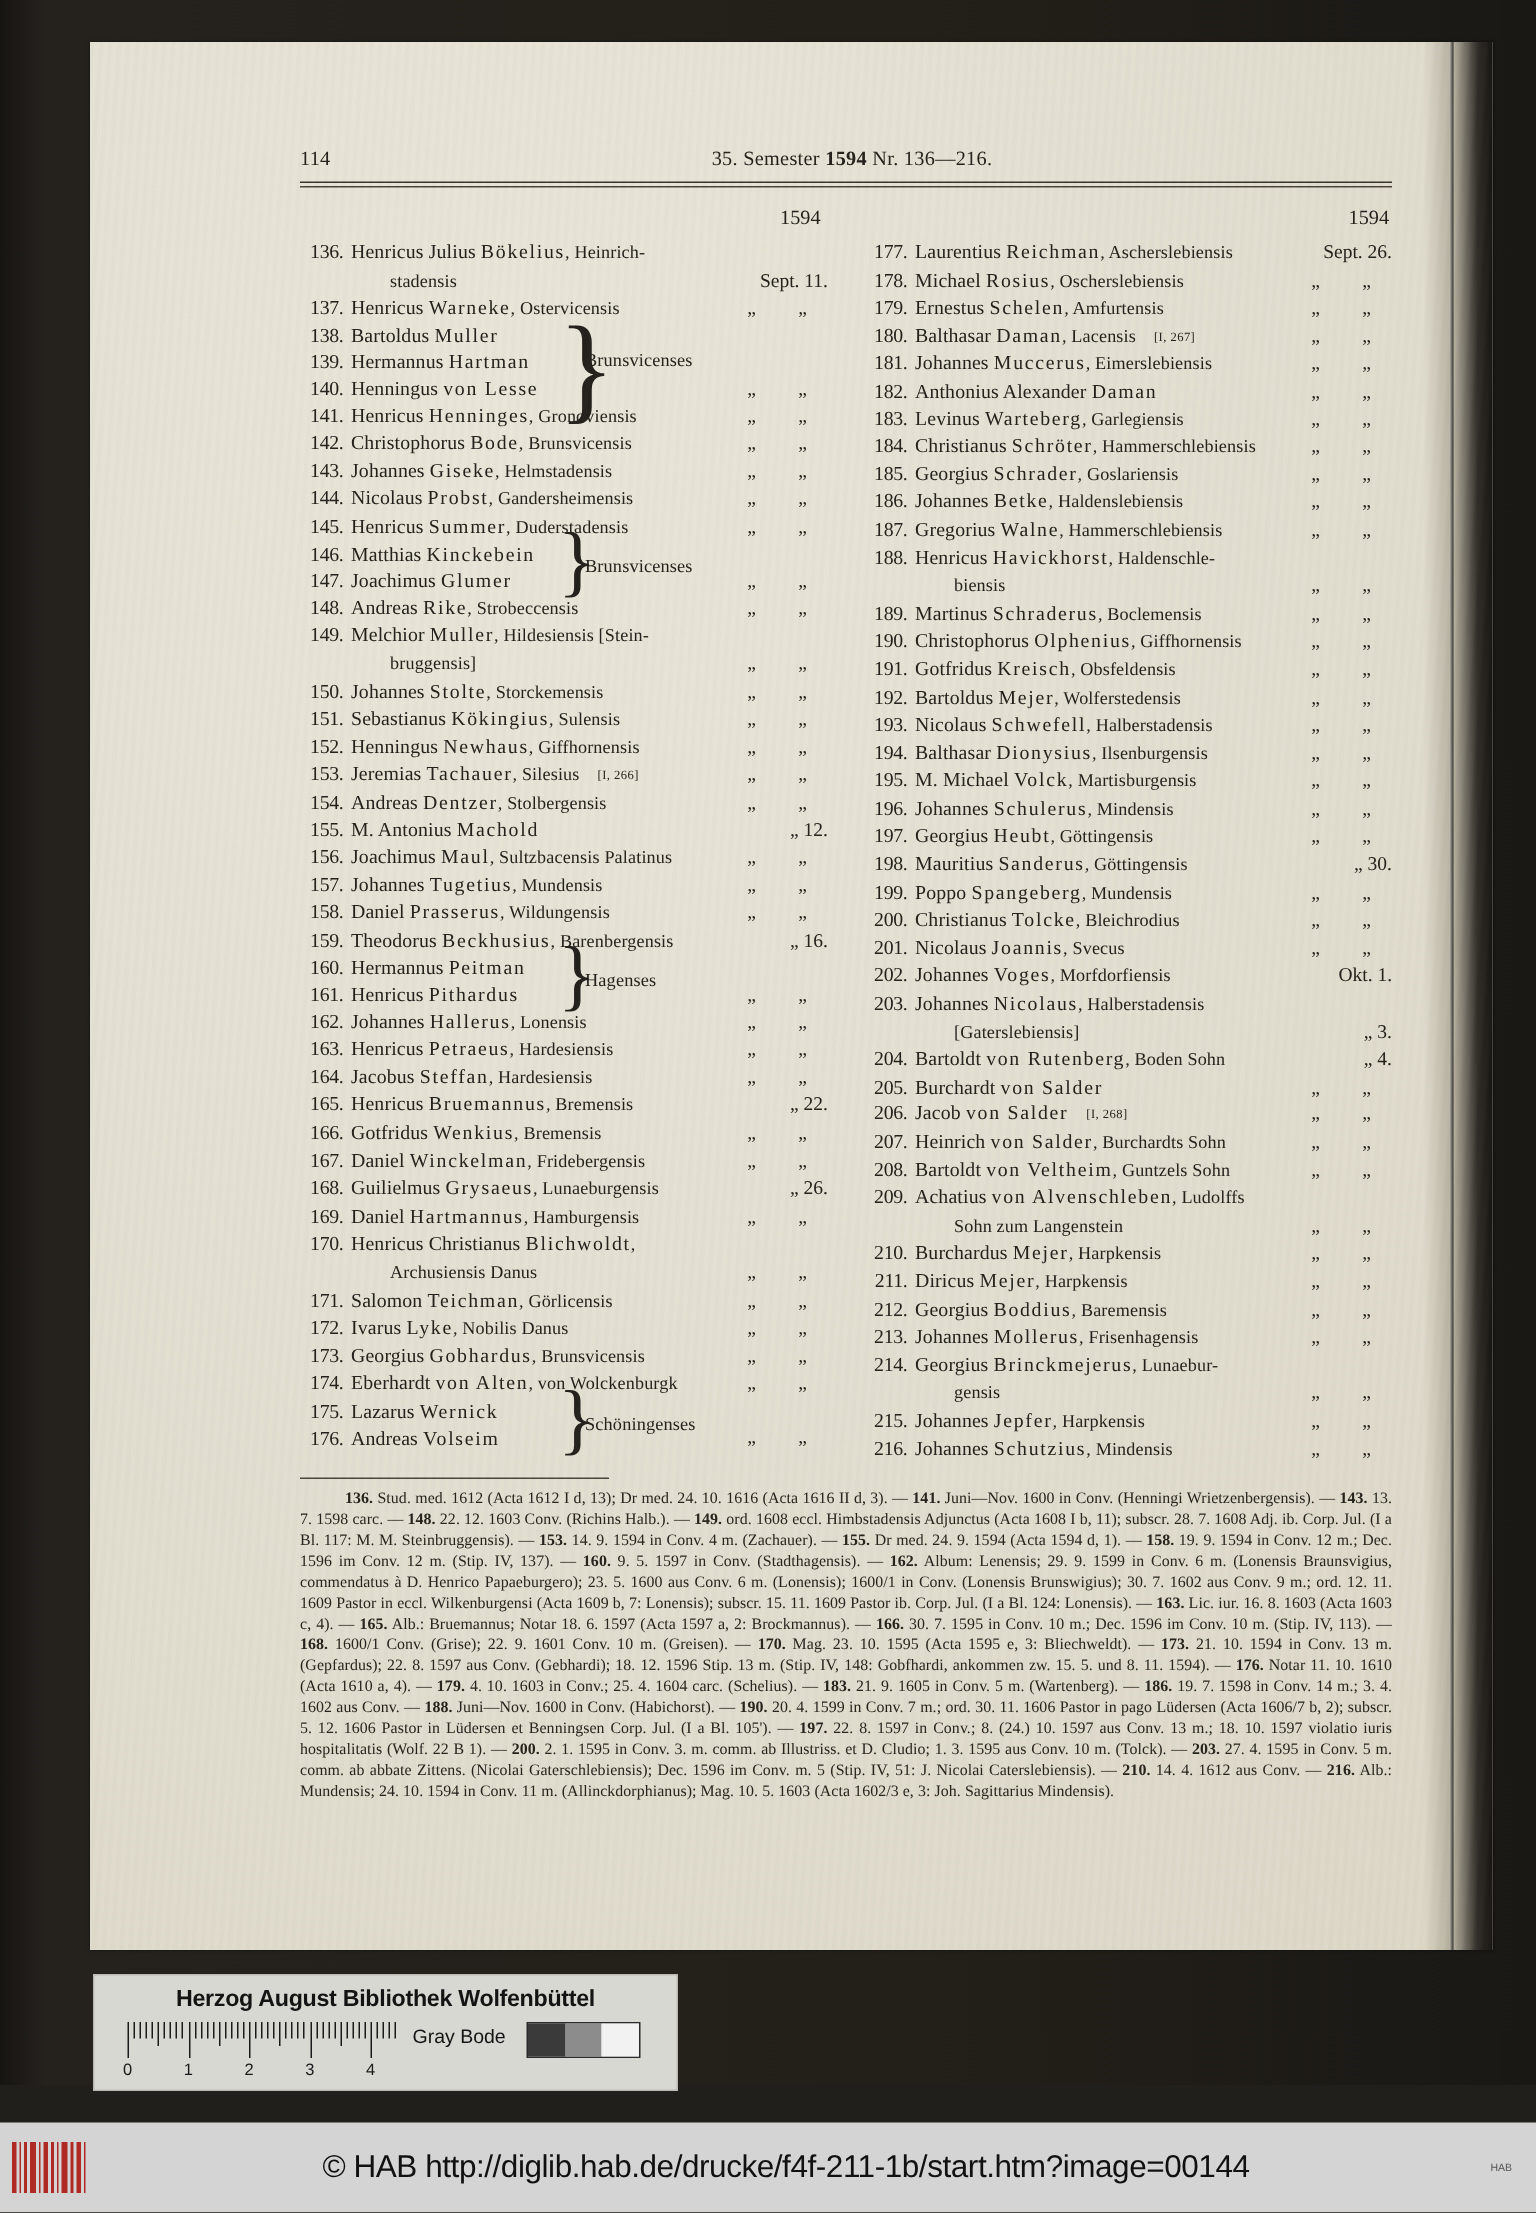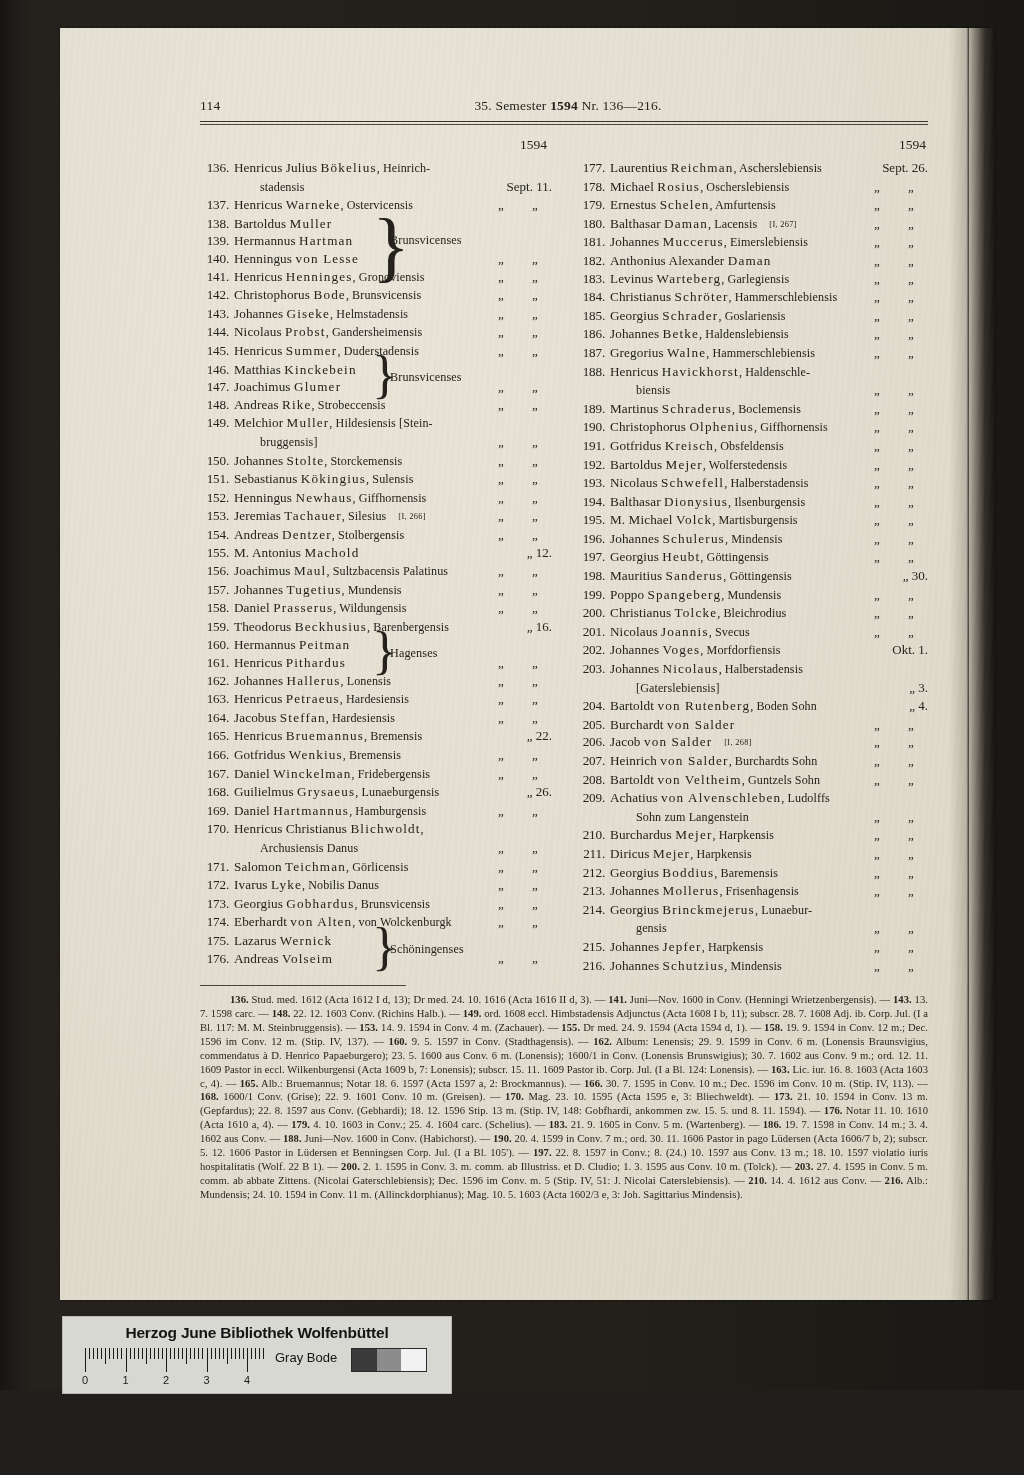--- a/index.html
+++ b/index.html
@@ -837,21 +837,21 @@
 
       <div class="fn-rule"></div>
       <div class="footnotes" id="footnotes"><span class="fn-indent"></span><b>136.</b> Stud. med. 1612 (Acta 1612 I d, 13); Dr med. 24. 10. 1616 (Acta 1616 II d, 3). — <b>141.</b> Juni—Nov. 1600 in Conv. (Henningi Wrietzenbergensis). — <b>143.</b> 13. 7. 1598 carc. — <b>148.</b> 22. 12. 1603 Conv. (Richins Halb.). — <b>149.</b> ord. 1608 eccl. Himbstadensis Adjunctus (Acta 1608 I b, 11); subscr. 28. 7. 1608 Adj. ib. Corp. Jul. (I a Bl. 117: M. M. Steinbruggensis). — <b>153.</b> 14. 9. 1594 in Conv. 4 m. (Zachauer). — <b>155.</b> Dr med. 24. 9. 1594 (Acta 1594 d, 1). — <b>158.</b> 19. 9. 1594 in Conv. 12 m.; Dec. 1596 im Conv. 12 m. (Stip. IV, 137). — <b>160.</b> 9. 5. 1597 in Conv. (Stadthagensis). — <b>162.</b> Album: Lenensis; 29. 9. 1599 in Conv. 6 m. (Lonensis Braunsvigius, commendatus à D. Henrico Papaeburgero); 23. 5. 1600 aus Conv. 6 m. (Lonensis); 1600/1 in Conv. (Lonensis Brunswigius); 30. 7. 1602 aus Conv. 9 m.; ord. 12. 11. 1609 Pastor in eccl. Wilkenburgensi (Acta 1609 b, 7: Lonensis); subscr. 15. 11. 1609 Pastor ib. Corp. Jul. (I a Bl. 124: Lonensis). — <b>163.</b> Lic. iur. 16. 8. 1603 (Acta 1603 c, 4). — <b>165.</b> Alb.: Bruemannus; Notar 18. 6. 1597 (Acta 1597 a, 2: Brockmannus). — <b>166.</b> 30. 7. 1595 in Conv. 10 m.; Dec. 1596 im Conv. 10 m. (Stip. IV, 113). — <b>168.</b> 1600/1 Conv. (Grise); 22. 9. 1601 Conv. 10 m. (Greisen). — <b>170.</b> Mag. 23. 10. 1595 (Acta 1595 e, 3: Bliechweldt). — <b>173.</b> 21. 10. 1594 in Conv. 13 m. (Gepfardus); 22. 8. 1597 aus Conv. (Gebhardi); 18. 12. 1596 Stip. 13 m. (Stip. IV, 148: Gobfhardi, ankommen zw. 15. 5. und 8. 11. 1594). — <b>176.</b> Notar 11. 10. 1610 (Acta 1610 a, 4). — <b>179.</b> 4. 10. 1603 in Conv.; 25. 4. 1604 carc. (Schelius). — <b>183.</b> 21. 9. 1605 in Conv. 5 m. (Wartenberg). — <b>186.</b> 19. 7. 1598 in Conv. 14 m.; 3. 4. 1602 aus Conv. — <b>188.</b> Juni—Nov. 1600 in Conv. (Habichorst). — <b>190.</b> 20. 4. 1599 in Conv. 7 m.; ord. 30. 11. 1606 Pastor in pago Lüdersen (Acta 1606/7 b, 2); subscr. 5. 12. 1606 Pastor in Lüdersen et Benningsen Corp. Jul. (I a Bl. 105'). — <b>197.</b> 22. 8. 1597 in Conv.; 8. (24.) 10. 1597 aus Conv. 13 m.; 18. 10. 1597 violatio iuris hospitalitatis (Wolf. 22 B 1). — <b>200.</b> 2. 1. 1595 in Conv. 3. m. comm. ab Illustriss. et D. Cludio; 1. 3. 1595 aus Conv. 10 m. (Tolck). — <b>203.</b> 27. 4. 1595 in Conv. 5 m. comm. ab abbate Zittens. (Nicolai Gaterschlebiensis); Dec. 1596 im Conv. m. 5 (Stip. IV, 51: J. Nicolai Caterslebiensis). — <b>210.</b> 14. 4. 1612 aus Conv. — <b>216.</b> Alb.: Mundensis; 24. 10. 1594 in Conv. 11 m. (Allinckdorphianus); Mag. 10. 5. 1603 (Acta 1602/3 e, 3: Joh. Sagittarius Mindensis).</div>
     </div>
 
     <div class="gutter"></div>
     <div class="gutter-edge"></div>
   </div>
 
   <div class="target">
-    <div class="tname">Herzog June Bibliothek Wolfenbüttel</div>
+    <div class="tname">Herzog August Bibliothek Wolfenbüttel</div>
     <div class="trow">
       <div class="ruler" id="ruler">
           <div class="tick" style="left: 0px; height: 24px;"></div>
           <div class="tick" style="left: 4.05px; height: 11px;"></div>
           <div class="tick" style="left: 8.1px; height: 11px;"></div>
           <div class="tick" style="left: 12.15px; height: 11px;"></div>
           <div class="tick" style="left: 16.2px; height: 11px;"></div>
           <div class="tick" style="left: 20.25px; height: 16px;"></div>
           <div class="tick" style="left: 24.3px; height: 11px;"></div>
           <div class="tick" style="left: 28.35px; height: 11px;"></div>
@@ -900,13 +900,31 @@
         </div>
       <div class="gs-label">Gray Bode</div>
       <div class="gs-swatches" id="swatches">
           <span style="background: rgb(58, 58, 58);"></span>
           <span style="background: rgb(140, 140, 140);"></span>
           <span style="background: rgb(242, 242, 242);"></span>
         </div>
     </div>
   </div>
 
+  <div class="footerbar">
+    <div class="barcode" id="barcode">
+        <i style="width: 3px;"></i>
+        <i style="width: 1px;"></i>
+        <i style="width: 2px;"></i>
+        <i style="width: 4px;"></i>
+        <i style="width: 1px;"></i>
+        <i style="width: 3px;"></i>
+        <i style="width: 2px;"></i>
+        <i style="width: 1px;"></i>
+        <i style="width: 4px;"></i>
+        <i style="width: 2px;"></i>
+        <i style="width: 3px;"></i>
+        <i style="width: 1px;"></i>
+      </div>
+    <div class="url">© HAB http://diglib.hab.de/drucke/f4f-211-1b/start.htm?image=00144</div>
+    <div class="tiny">HAB</div>
+  </div>
 </div>
 
 </body></html>

